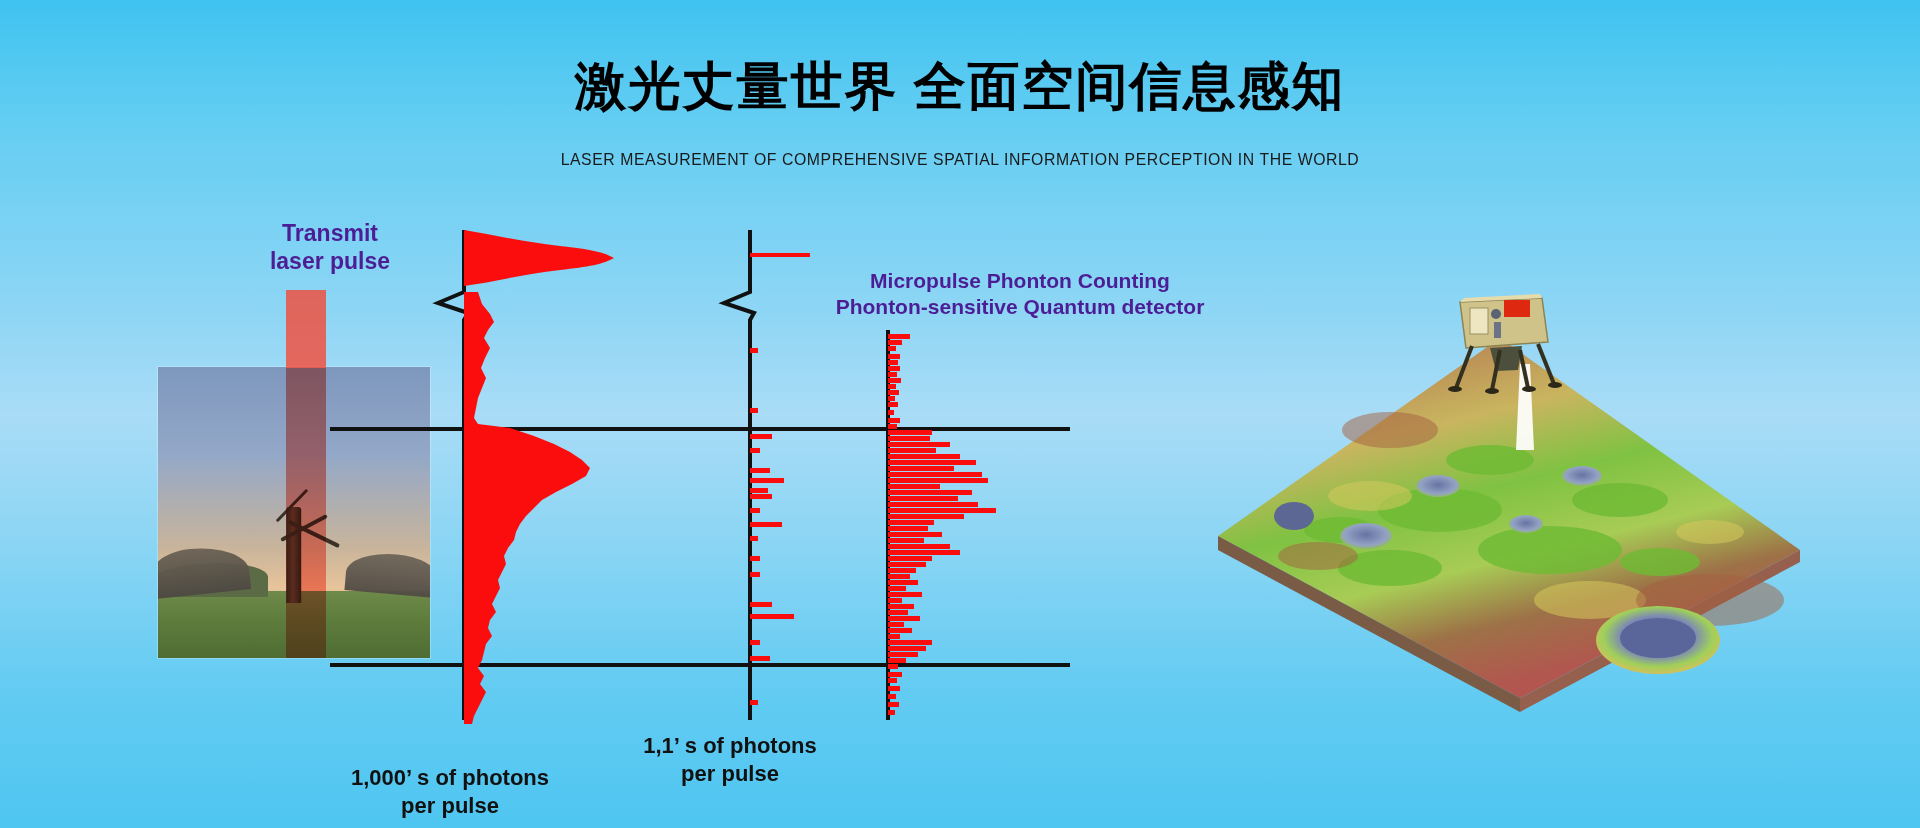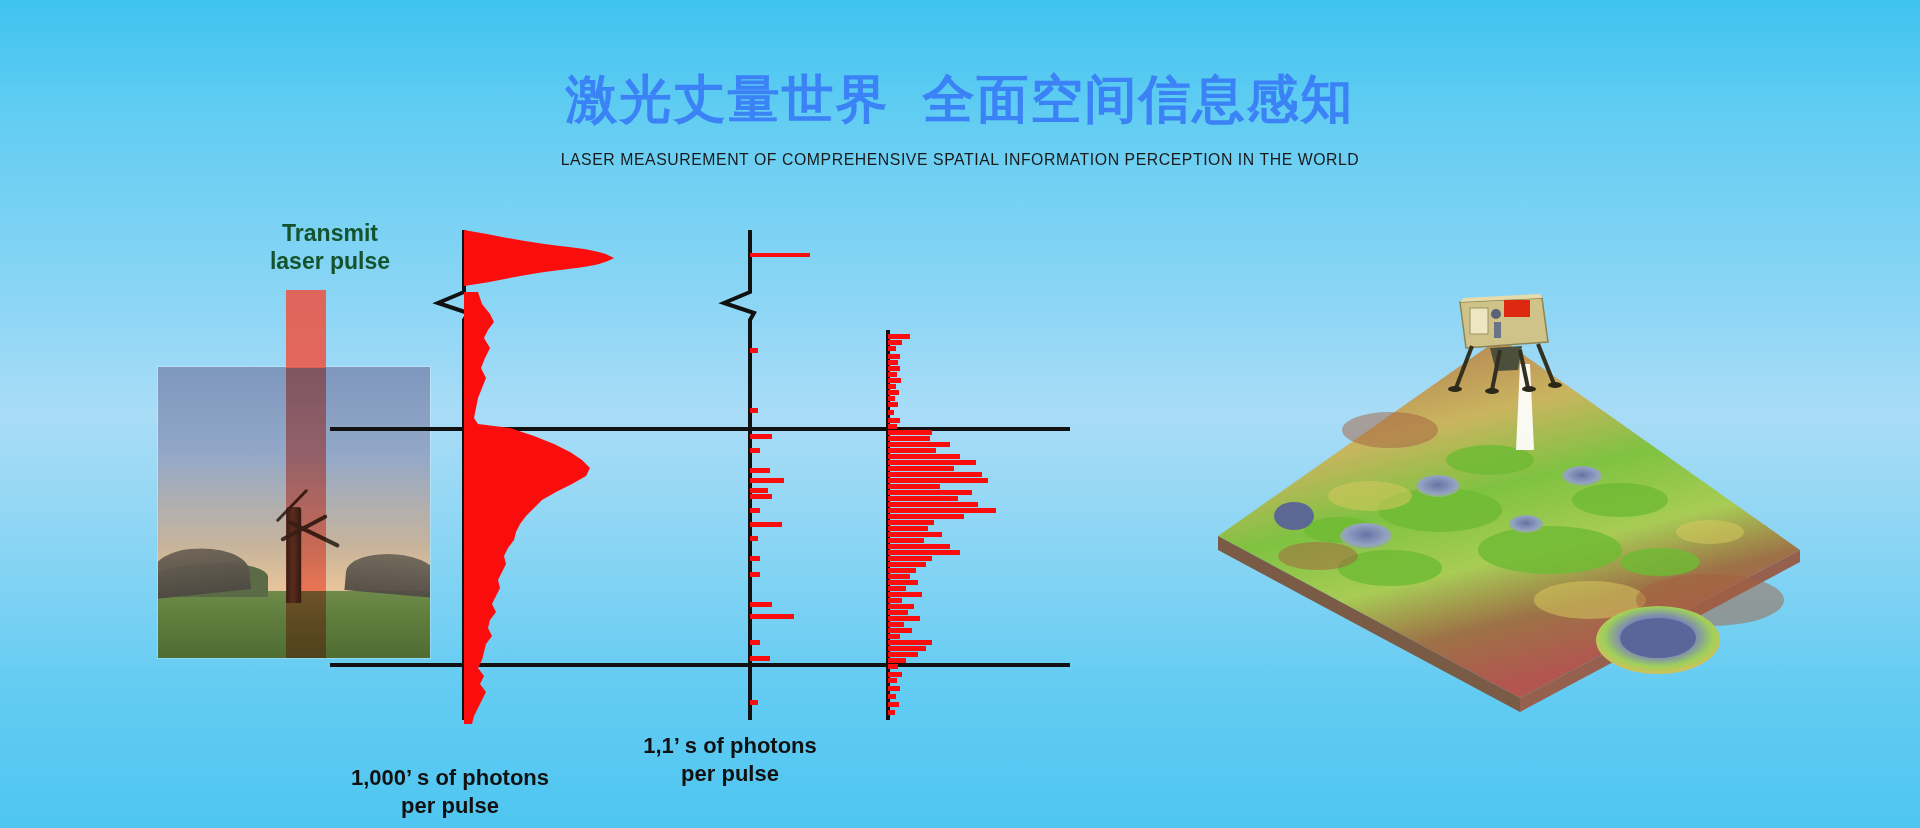--- a/index.html
+++ b/index.html
@@ -7,33 +7,32 @@
     width:1920px;height:828px;overflow:hidden;
     font-family:"Liberation Sans","DejaVu Sans",sans-serif;
     background:linear-gradient(180deg,#3fc3f0 0%,#62cdf2 14%,#8fd6f5 38%,#a9dcf6 50%,#8ed6f4 64%,#62cbf2 84%,#4ec6f1 100%);
     position:relative;
   }
   #stage{position:absolute;left:0;top:0;width:1920px;height:828px;}
 
   
   .title{
     position:absolute;left:0;top:52px;width:1920px;text-align:center;
-    font-size:52px;font-weight:bold;color:#3b82f6;letter-spacing:2px;
-    font-family:Liberation Mono, monospace;
-    margin-top:13px;
+    font-size:52px;font-weight:bold;color:#000000;letter-spacing:2px;
+    font-family:Liberation Serif, serif;
   }
   .subtitle{
     position:absolute;left:0;top:150px;width:1920px;text-align:center;
     font-size:17px;font-weight:400;color:#1a1a1a;letter-spacing:.6px;
     transform:scaleX(.93);
   }
 
   
   .label{
-    position:absolute;color:#14532d;font-weight:bold;line-height:1.22;
+    position:absolute;color:#4c1d95;font-weight:bold;line-height:1.22;
     text-align:center;white-space:pre-line;
   }
   .lbl-transmit{left:235px;top:219px;width:190px;font-size:23px;}
   .lbl-apd{left:455px;top:288px;width:290px;font-size:21px;}
   .lbl-micro{left:790px;top:268px;width:460px;font-size:21px;}
   .lbl-nearir{left:205px;top:670px;width:260px;font-size:23px;}
 
   .cap{
     position:absolute;color:#111;font-weight:bold;font-size:22px;
     line-height:1.25;text-align:center;white-space:pre-line;
@@ -119,20 +118,22 @@
     <div class="trunk"></div>
     <div class="branch" style="left:120px;bottom:44%;width:52px;height:4px;transform:rotate(-28deg);"></div>
     <div class="branch" style="left:128px;bottom:42%;width:56px;height:4px;transform:rotate(26deg);"></div>
     <div class="branch" style="left:112px;bottom:52%;width:44px;height:3px;transform:rotate(-46deg);"></div>
   </div>
   <div class="beam"></div>
   <div class="beam-top"></div>
 
   <div class="label lbl-transmit">Transmit
 laser pulse</div>
+  <div class="label lbl-micro">Micropulse Phonton Counting
+Phonton-sensitive Quantum detector</div>
 
   <div class="hline" style="left:330px;top:427px;width:740px;"></div>
   <div class="hline" style="left:330px;top:663px;width:740px;"></div>
 
   <div class="axis" style="left:462px;top:230px;height:62px;"></div>
   <div class="axis" style="left:462px;top:320px;height:400px;"></div>
   <svg class="zig" style="left:430px;top:286px;" width="44" height="40" viewBox="0 0 44 40">
     <polyline points="34,0 34,6 8,17 38,27 34,34 34,40" fill="none" stroke="#111" stroke-width="4"></polyline>
   </svg>
   <svg class="wave" style="left:464px;top:230px;" width="160" height="56" viewBox="0 0 160 56">

